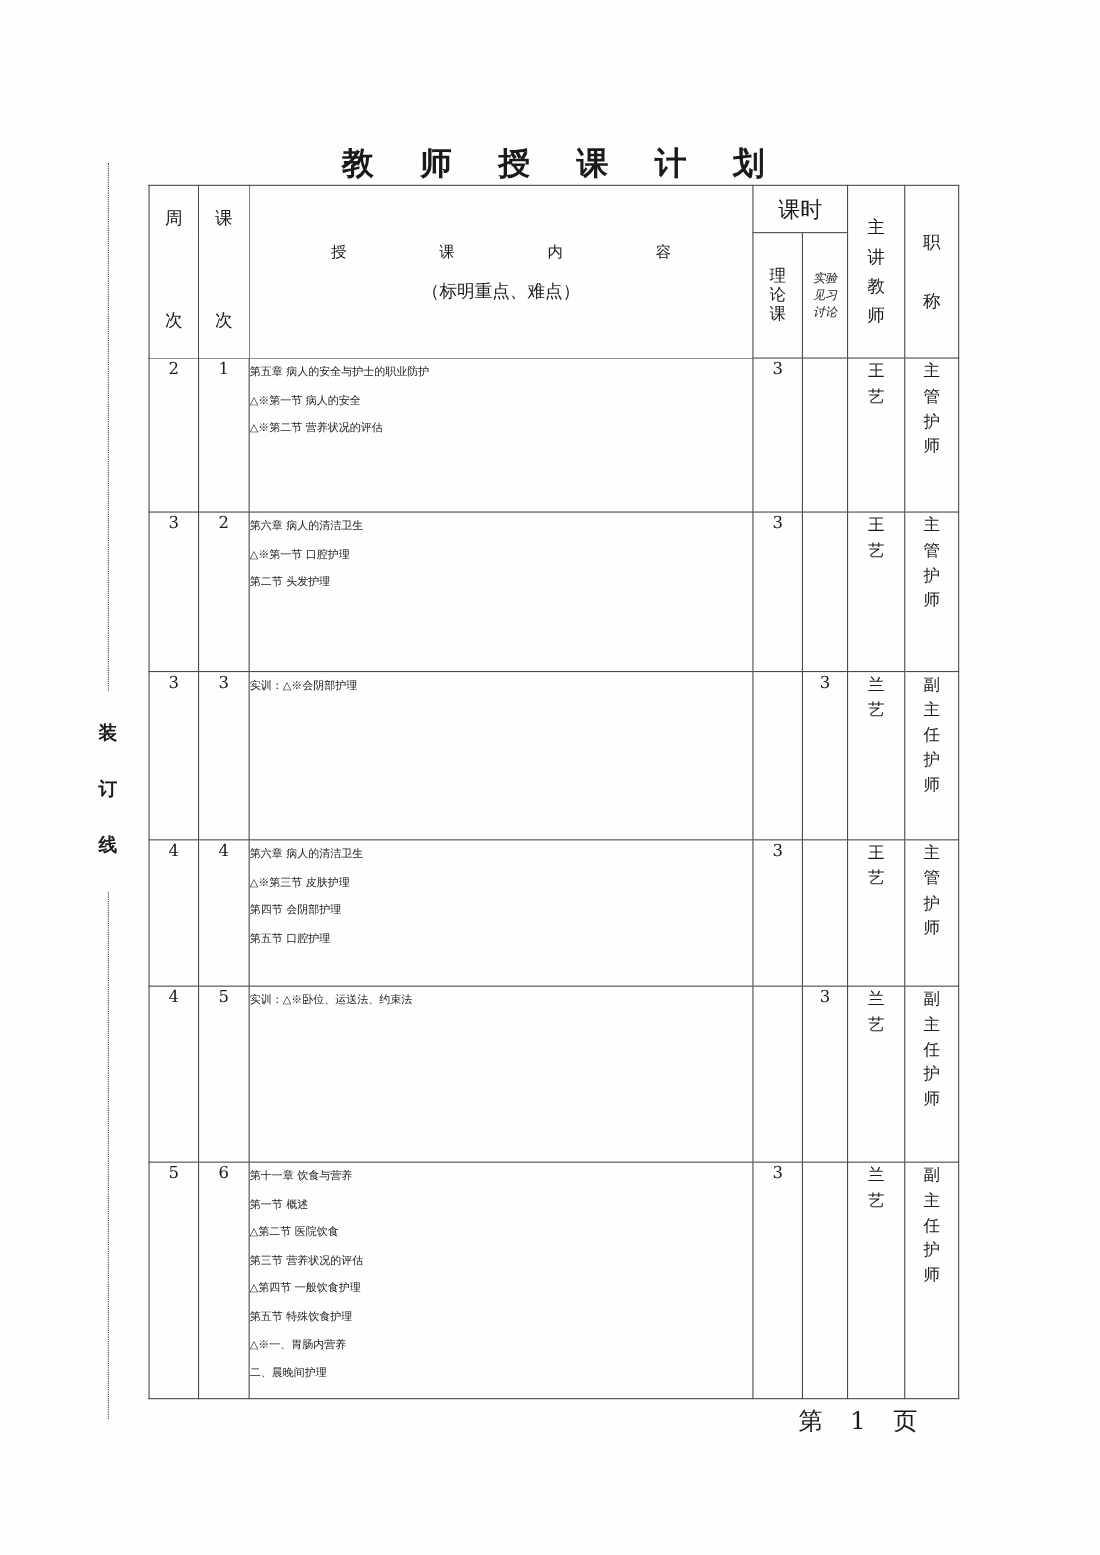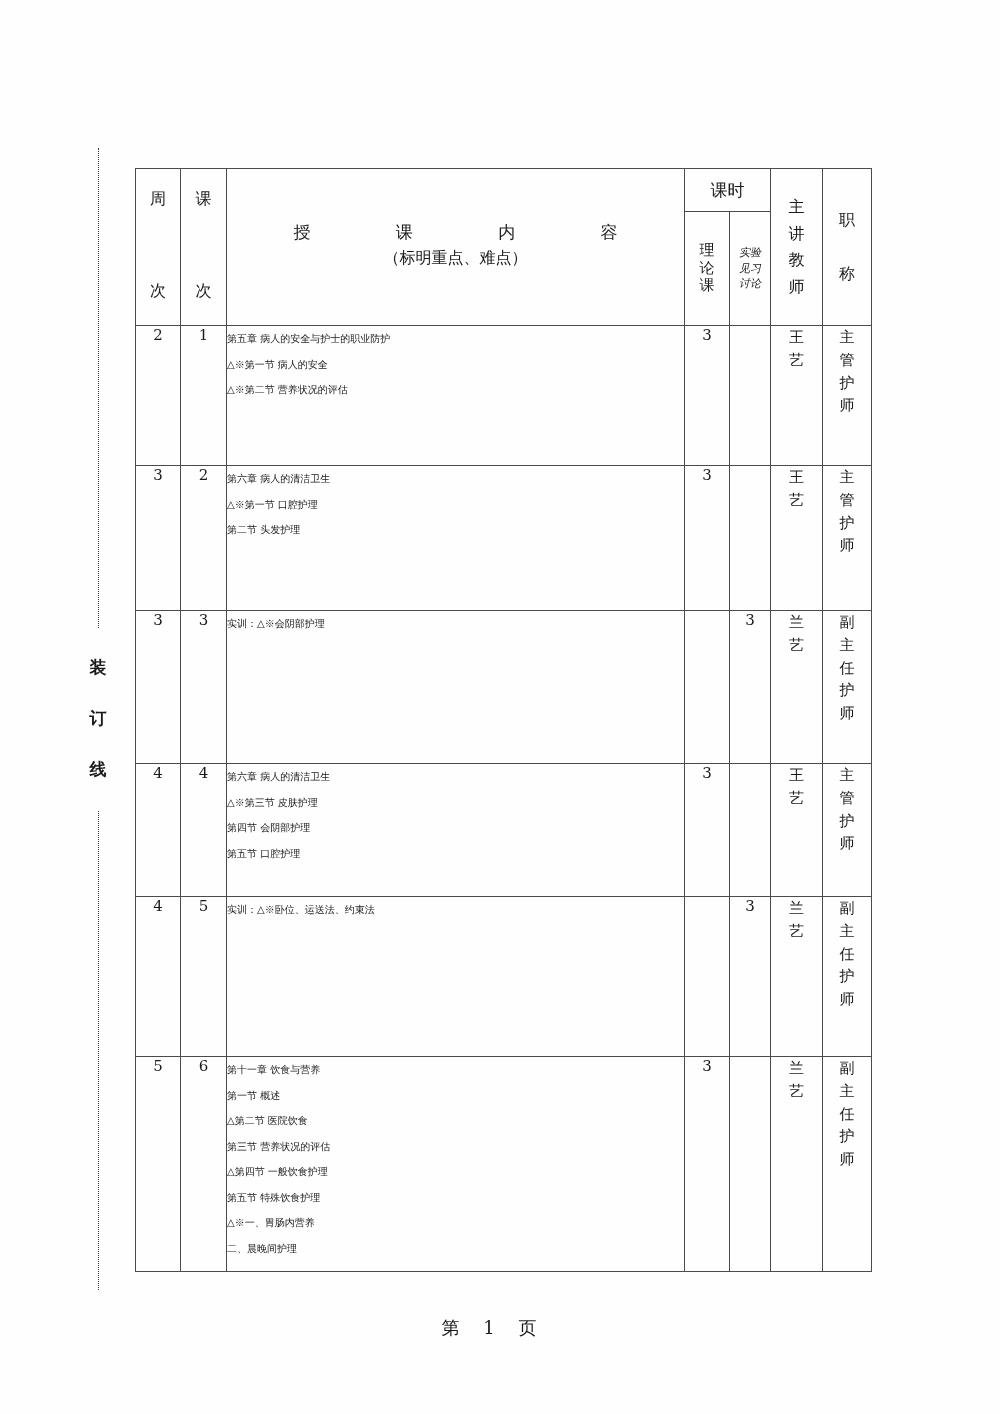--- a/index.html
+++ b/index.html
@@ -116,35 +116,35 @@
     line-height: 1;
   }
   .hdr-vert .stack span { display: block; }
 
   .hdr-content {
     height: 155px;
     text-align: center;
     position: relative;
   }
   .hdr-content .ct-main {
-    font-size: 17px;
+    font-size: 14px;
     letter-spacing: 40px;
     text-indent: 40px;
     margin-top: 52px;
     white-space: nowrap;
   }
   .hdr-content .ct-sub {
     font-size: 16px;
-    margin-top: 4px;
+    margin-top: 16px;
   }
 
   .hdr-hours {
     height: 42px;
     text-align: center;
-    font-size: 17px;
+    font-size: 20px;
     line-height: 42px;
     margin-top: 47px;
   }
   .hdr-hours-sub {
     height: 113px;
     text-align: center;
     vertical-align: middle;
   }
   .hdr-hours-sub .vstack {
     display: flex;
@@ -209,43 +209,43 @@
     font-size: 15px;
     line-height: 1.52;
   }
 
   
   .footer {
     position: absolute;
     left: 135px;
     top: 1277px;
     width: 736px;
-    text-align: center;
-    font-size: 18px;
+    text-align: right;
+    font-size: 22px;
     padding-right: 28px;
     box-sizing: border-box;
-    margin-top: 39px;
   }
   .footer span { margin: 0 9px; }
 </style>
 </head>
 <body>
 
 <div class="page">
 
   <div class="binding">
     <div class="binding-dash"></div>
     <div class="binding-label">
       <span>装</span>
       <span>订</span>
       <span>线</span>
     </div>
     <div class="binding-dash"></div>
   </div>
 
+  <div class="doc-title">教  师  授  课  计  划</div>
 
   <table class="plan">
     <colgroup>
       <col class="c-week">
         <col class="c-lesson">
         <col class="c-content">
       <col class="c-theory">
         <col class="c-lab">
         <col class="c-teacher">
         <col class="c-title">

